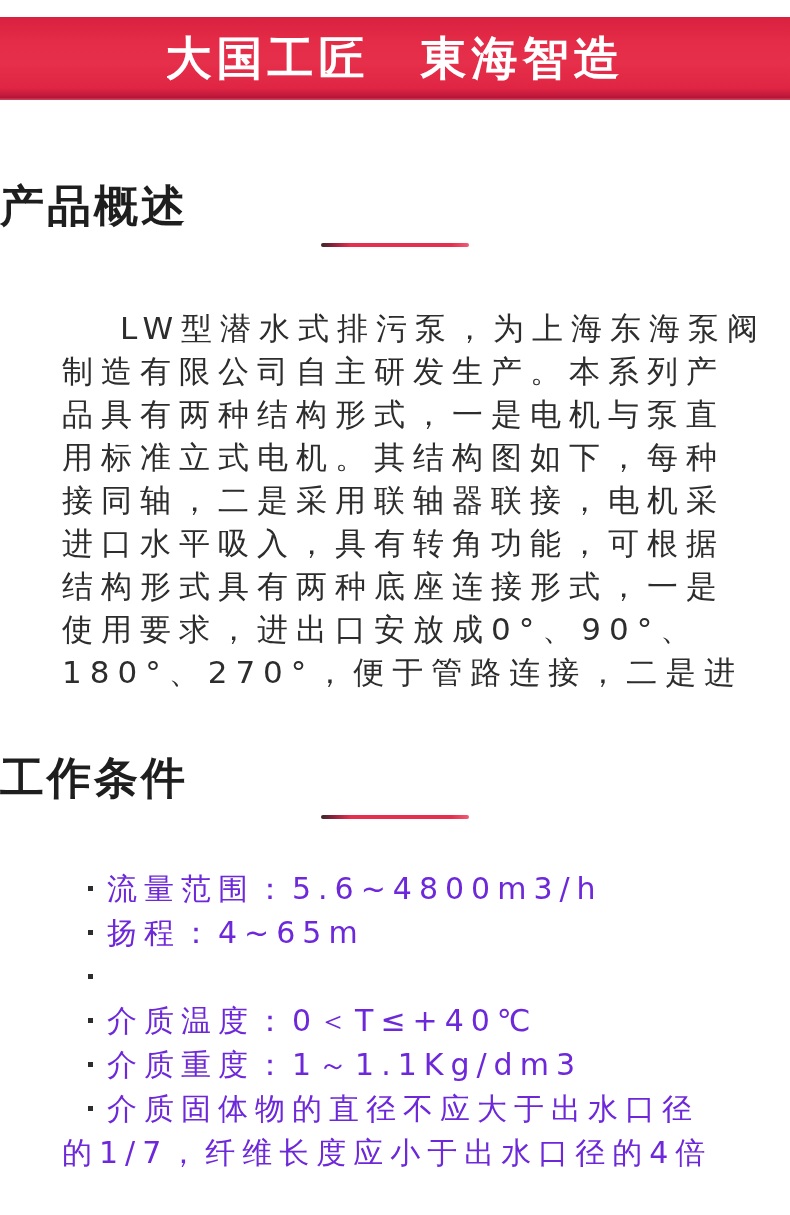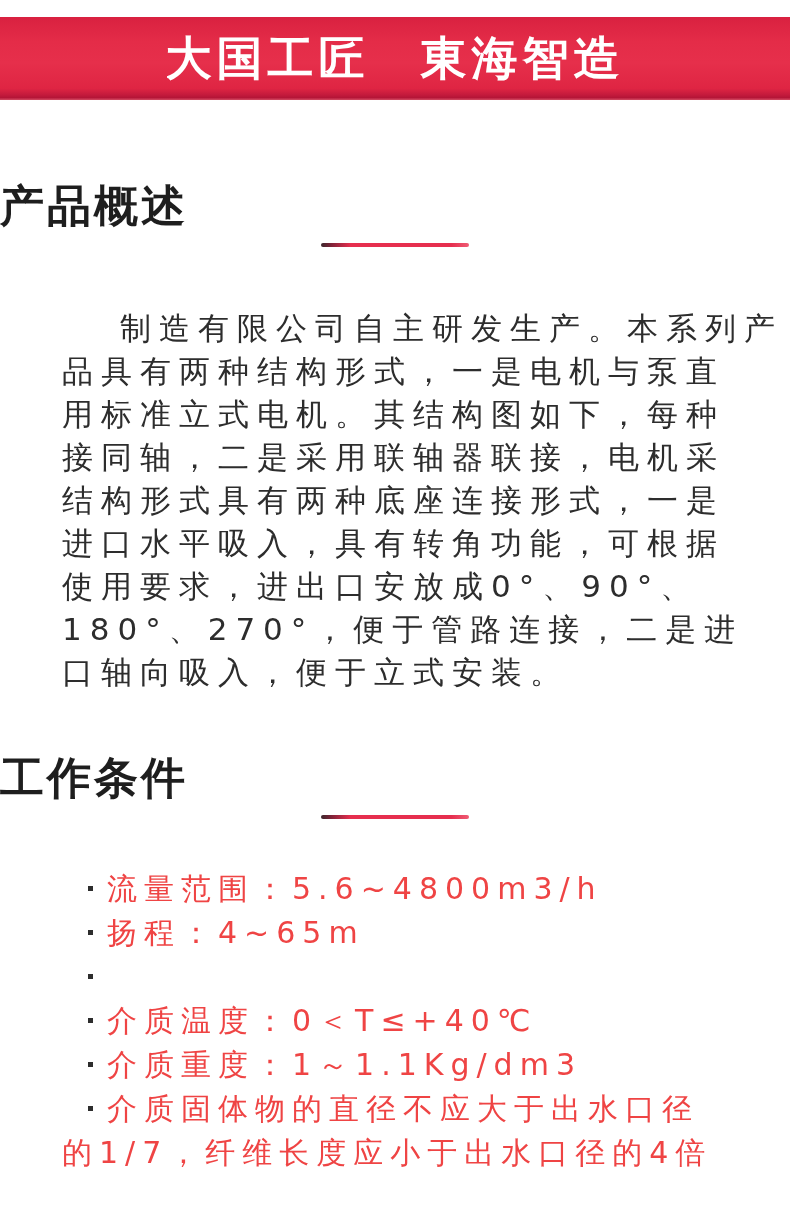--- a/index.html
+++ b/index.html
@@ -75,21 +75,21 @@
   .para-line:first-child { text-indent: 58px; }
   
   .cond-list {
     margin: 48px 62px 0 62px;
     list-style: none;
   }
   .cond-item {
     font-size: 30px;
     line-height: 44px;
     letter-spacing: 7px;
-    color: #ef4444;
+    color: #6d28d9;
     text-indent: 26px;
   }
   .dot {
     display: inline-block;
     width: 5px;
     height: 5px;
     background: #2d2d2d;
     margin-right: 14px;
     vertical-align: 0.28em;
   }
@@ -101,29 +101,29 @@
 
   <div class="banner">
     <div class="banner-title">大国工匠　東海智造</div>
   </div>
 
   <div class="section-title overview-title">产品概述</div>
   <div class="title-underline"></div>
 
   <div class="para">
 
+  <div class="para-line">LW型潜水式排污泵，为上海东海泵阀</div>
       <div class="para-line">制造有限公司自主研发生产。本系列产</div>
       <div class="para-line">品具有两种结构形式，一是电机与泵直</div>
       <div class="para-line">用标准立式电机。其结构图如下，每种</div>
       <div class="para-line">接同轴，二是采用联轴器联接，电机采</div>
+      <div class="para-line">进口水平吸入，具有转角功能，可根据</div>
       <div class="para-line">结构形式具有两种底座连接形式，一是</div>
-      <div class="para-line">进口水平吸入，具有转角功能，可根据</div>
       <div class="para-line">使用要求，进出口安放成0°、90°、</div>
       <div class="para-line">180°、270°，便于管路连接，二是进</div>
-      <div class="para-line">口轴向吸入，便于立式安装。</div>
     </div>
 
   <div class="section-title conditions-title">工作条件</div>
   <div class="title-underline"></div>
 
   <ul class="cond-list">
 
   <li class="cond-item">
       <span class="dot"></span><span>流量范围：5.6~4800m3/h</span>
     </li>

